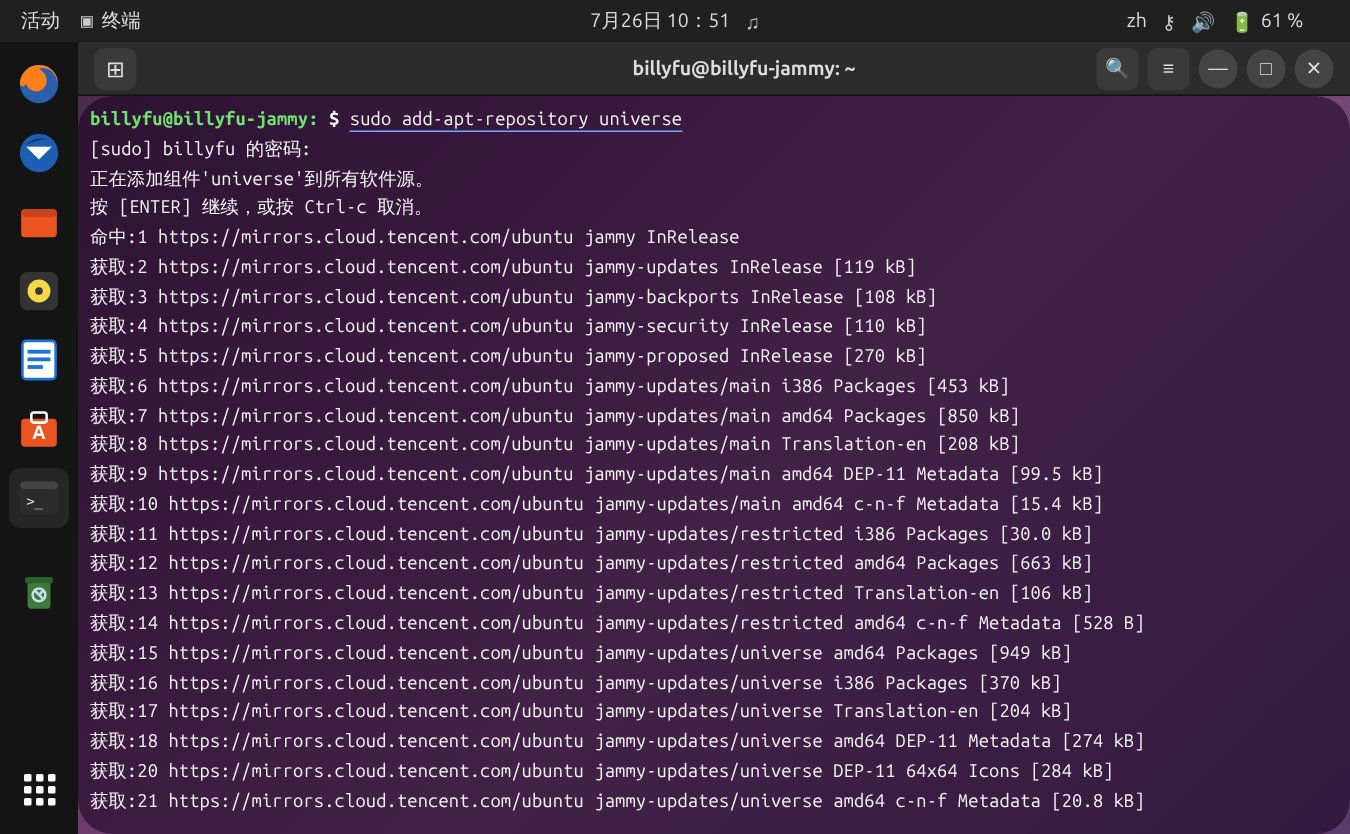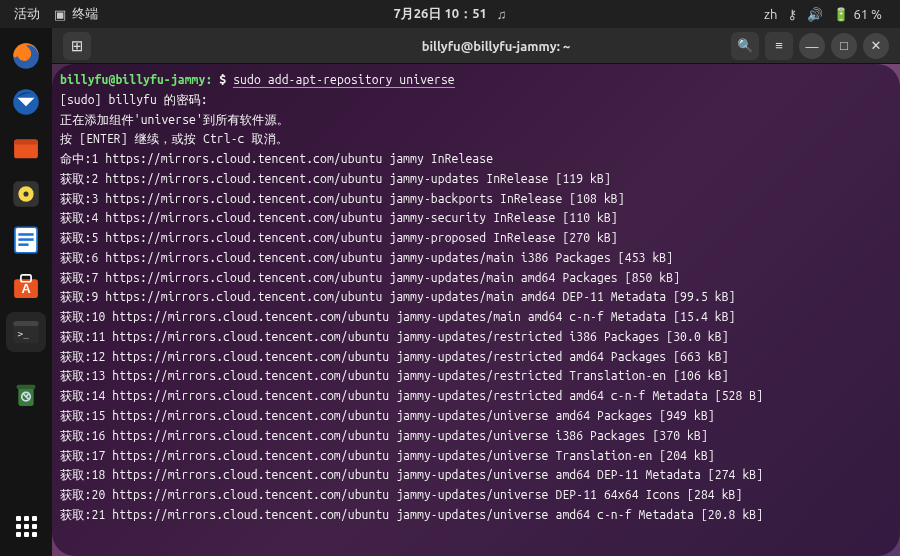--- a/index.html
+++ b/index.html
@@ -13,23 +13,23 @@
   }
   .topbar {
     height:28px; width:100%;
     background:#202020;
     display:flex; align-items:center;
     font-family:"Ubuntu",sans-serif;
     font-size:13px;
     color:#ddd;
     position:relative;
   }
-  .topbar .left { display:flex; align-items:center; gap:14px; padding-left:14px;}
-  .topbar .center { position:absolute; left:50%; transform:translateX(-50%); display:flex; align-items:center; gap:10px;font-weight:bold;}
-  .topbar .right { margin-left:auto; display:flex; align-items:center; gap:10px; padding-right:18px;}
+  .topbar .left { display:flex; align-items:center; gap:14px; padding-left:14px;font-family:Liberation Mono, monospace;}
+  .topbar .center { position:absolute; left:50%; transform:translateX(-50%); display:flex; align-items:center; gap:10px;}
+  .topbar .right { margin-left:auto; display:flex; align-items:center; gap:10px; padding-right:31px;}
   .tb-icon { font-size:13px; opacity:.9;}
   .dock {
     position:absolute; top:28px; left:0; bottom:0;
     width:52px;
     background:rgba(20,20,20,.92);
     display:flex; flex-direction:column; align-items:center;
     padding-top:8px; gap:6px;
   }
   .dock-item {
     width:40px; height:40px; border-radius:8px;
@@ -213,20 +213,21 @@
         <div class="line">[sudo] billyfu 的密码:</div>
         <div class="line">正在添加组件'universe'到所有软件源。</div>
         <div class="line">按 [ENTER] 继续，或按 Ctrl-c 取消。</div>
         <div class="line">命中:1 https://mirrors.cloud.tencent.com/ubuntu jammy InRelease</div>
         <div class="line">获取:2 https://mirrors.cloud.tencent.com/ubuntu jammy-updates InRelease [119 kB]</div>
         <div class="line">获取:3 https://mirrors.cloud.tencent.com/ubuntu jammy-backports InRelease [108 kB]</div>
         <div class="line">获取:4 https://mirrors.cloud.tencent.com/ubuntu jammy-security InRelease [110 kB]</div>
         <div class="line">获取:5 https://mirrors.cloud.tencent.com/ubuntu jammy-proposed InRelease [270 kB]</div>
         <div class="line">获取:6 https://mirrors.cloud.tencent.com/ubuntu jammy-updates/main i386 Packages [453 kB]</div>
         <div class="line">获取:7 https://mirrors.cloud.tencent.com/ubuntu jammy-updates/main amd64 Packages [850 kB]</div>
+        <div class="line">获取:8 https://mirrors.cloud.tencent.com/ubuntu jammy-updates/main Translation-en [208 kB]</div>
         <div class="line">获取:9 https://mirrors.cloud.tencent.com/ubuntu jammy-updates/main amd64 DEP-11 Metadata [99.5 kB]</div>
         <div class="line">获取:10 https://mirrors.cloud.tencent.com/ubuntu jammy-updates/main amd64 c-n-f Metadata [15.4 kB]</div>
         <div class="line">获取:11 https://mirrors.cloud.tencent.com/ubuntu jammy-updates/restricted i386 Packages [30.0 kB]</div>
         <div class="line">获取:12 https://mirrors.cloud.tencent.com/ubuntu jammy-updates/restricted amd64 Packages [663 kB]</div>
         <div class="line">获取:13 https://mirrors.cloud.tencent.com/ubuntu jammy-updates/restricted Translation-en [106 kB]</div>
         <div class="line">获取:14 https://mirrors.cloud.tencent.com/ubuntu jammy-updates/restricted amd64 c-n-f Metadata [528 B]</div>
         <div class="line">获取:15 https://mirrors.cloud.tencent.com/ubuntu jammy-updates/universe amd64 Packages [949 kB]</div>
         <div class="line">获取:16 https://mirrors.cloud.tencent.com/ubuntu jammy-updates/universe i386 Packages [370 kB]</div>
         <div class="line">获取:17 https://mirrors.cloud.tencent.com/ubuntu jammy-updates/universe Translation-en [204 kB]</div>
         <div class="line">获取:18 https://mirrors.cloud.tencent.com/ubuntu jammy-updates/universe amd64 DEP-11 Metadata [274 kB]</div>

